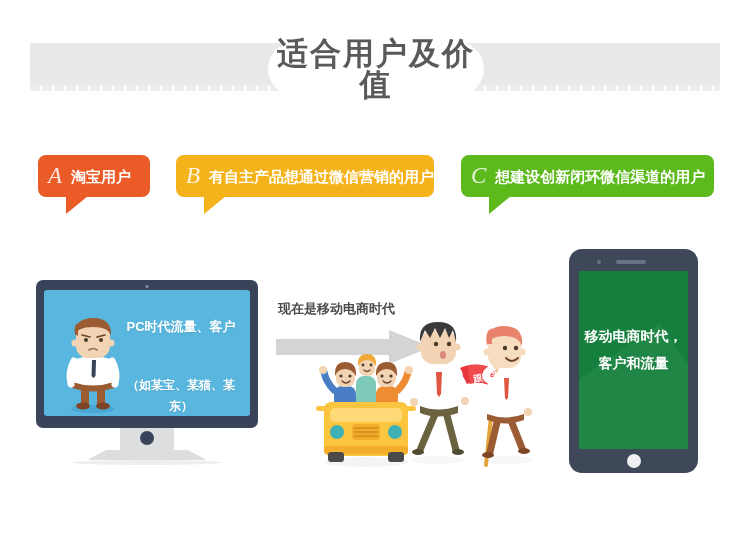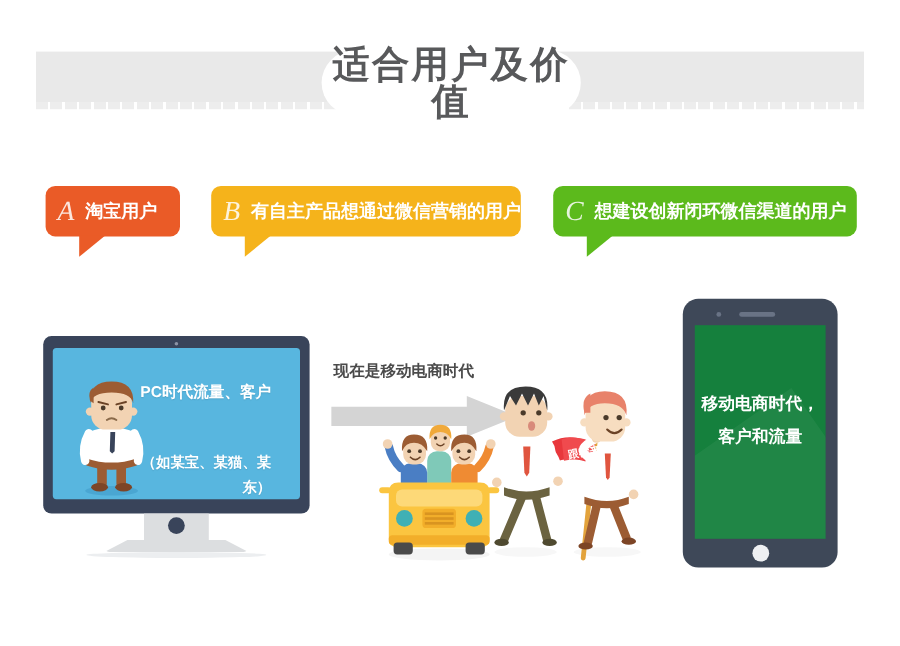--- a/index.html
+++ b/index.html
@@ -159,24 +159,24 @@
   }
   .monitor-shadow {
     width: 150px;
     height: 5px;
     margin: 0 auto;
     background: #eceef0;
     border-radius: 50%;
   }
   .pc-text {
     position: absolute;
-    right: 24px;
+    right: 4px;
     top: 26px;
     width: 130px;
-    text-align: right;
+    text-align: center;
     color: #ffffff;
     font-weight: bold;
     font-size: 13px;
     line-height: 1.75;
     text-shadow: 0 1px 1px rgba(0,0,0,0.1);
   }
   .pc-text .line3 { font-size: 12px; margin-top: 36px; }
 
   
   .sad-man { position: absolute; left: 18px; top: 24px; width: 62px; height: 100px; }

